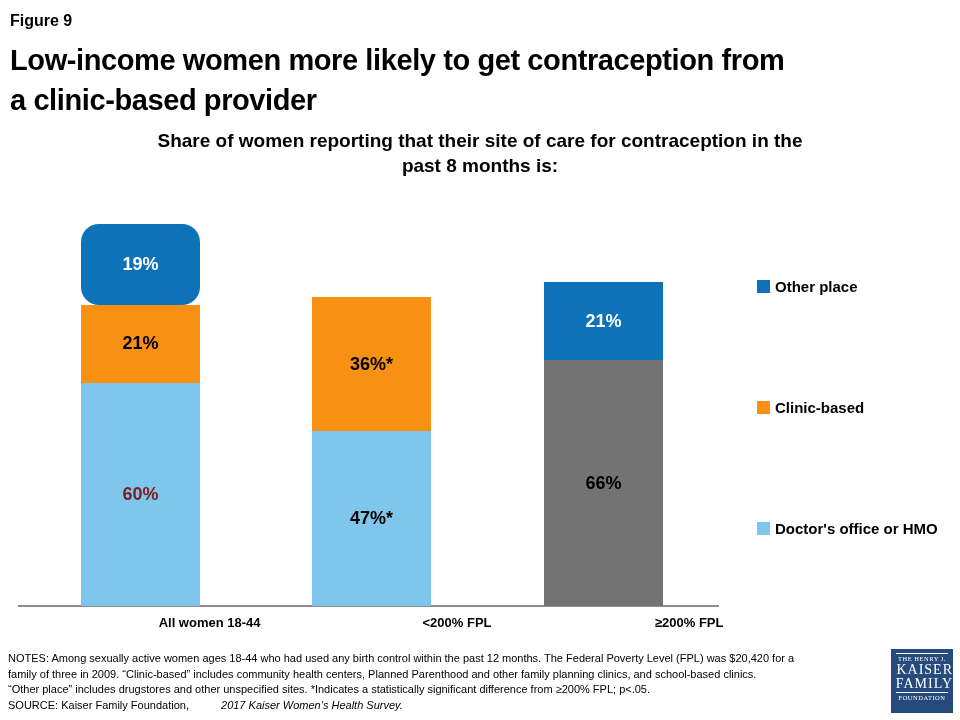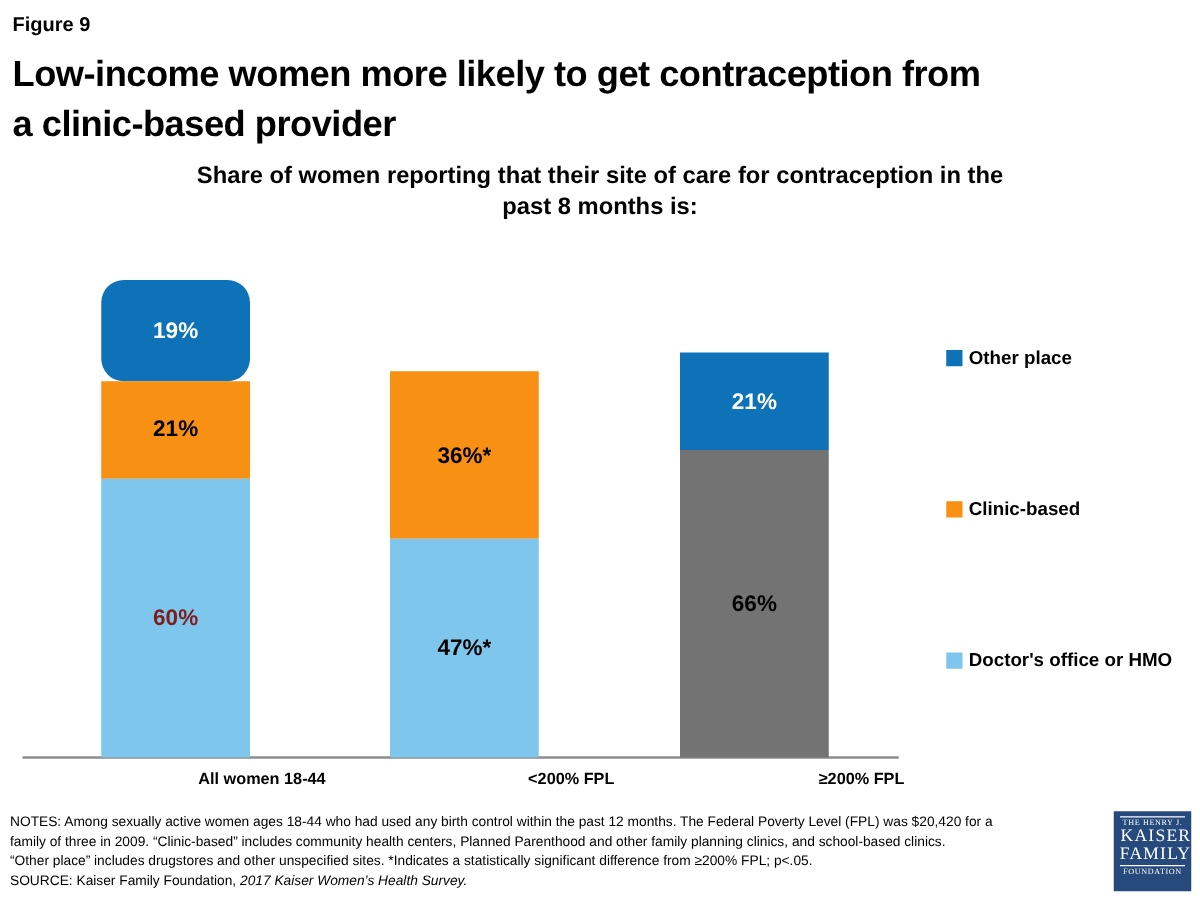--- a/index.html
+++ b/index.html
@@ -40,21 +40,21 @@
   .legend-item {
     position:absolute; left:757px;
     display:flex; align-items:center; gap:5px;
     font-weight:bold; font-size:15px; white-space:nowrap;
   }
   .legend-swatch { width:13px; height:13px; flex:0 0 13px; }
   .notes {
     position:absolute; left:8px; top:651px; width:882px;
     font-size:11px; line-height:15.5px; white-space:nowrap;
   }
-  .notes .src-italic { font-style:italic; }
+  .notes .src-italic { font-style:italic;margin-left:29px; }
   .logo {
     position:absolute; left:891px; top:649px; width:62px; height:64px;
     background:#254A7B; color:#fff; text-align:center;
     font-family:"Liberation Serif", serif; box-sizing:border-box; padding-top:3px;
   }
   .logo-rule { border-top:1px solid #fff; margin:1px 5px 1px 5px; }
   .logo-small { font-size:6.5px; letter-spacing:0.5px; line-height:8px; }
   .logo-big   { font-size:14px; letter-spacing:1px; line-height:14px;text-align:right; }
 </style>
 </head>

